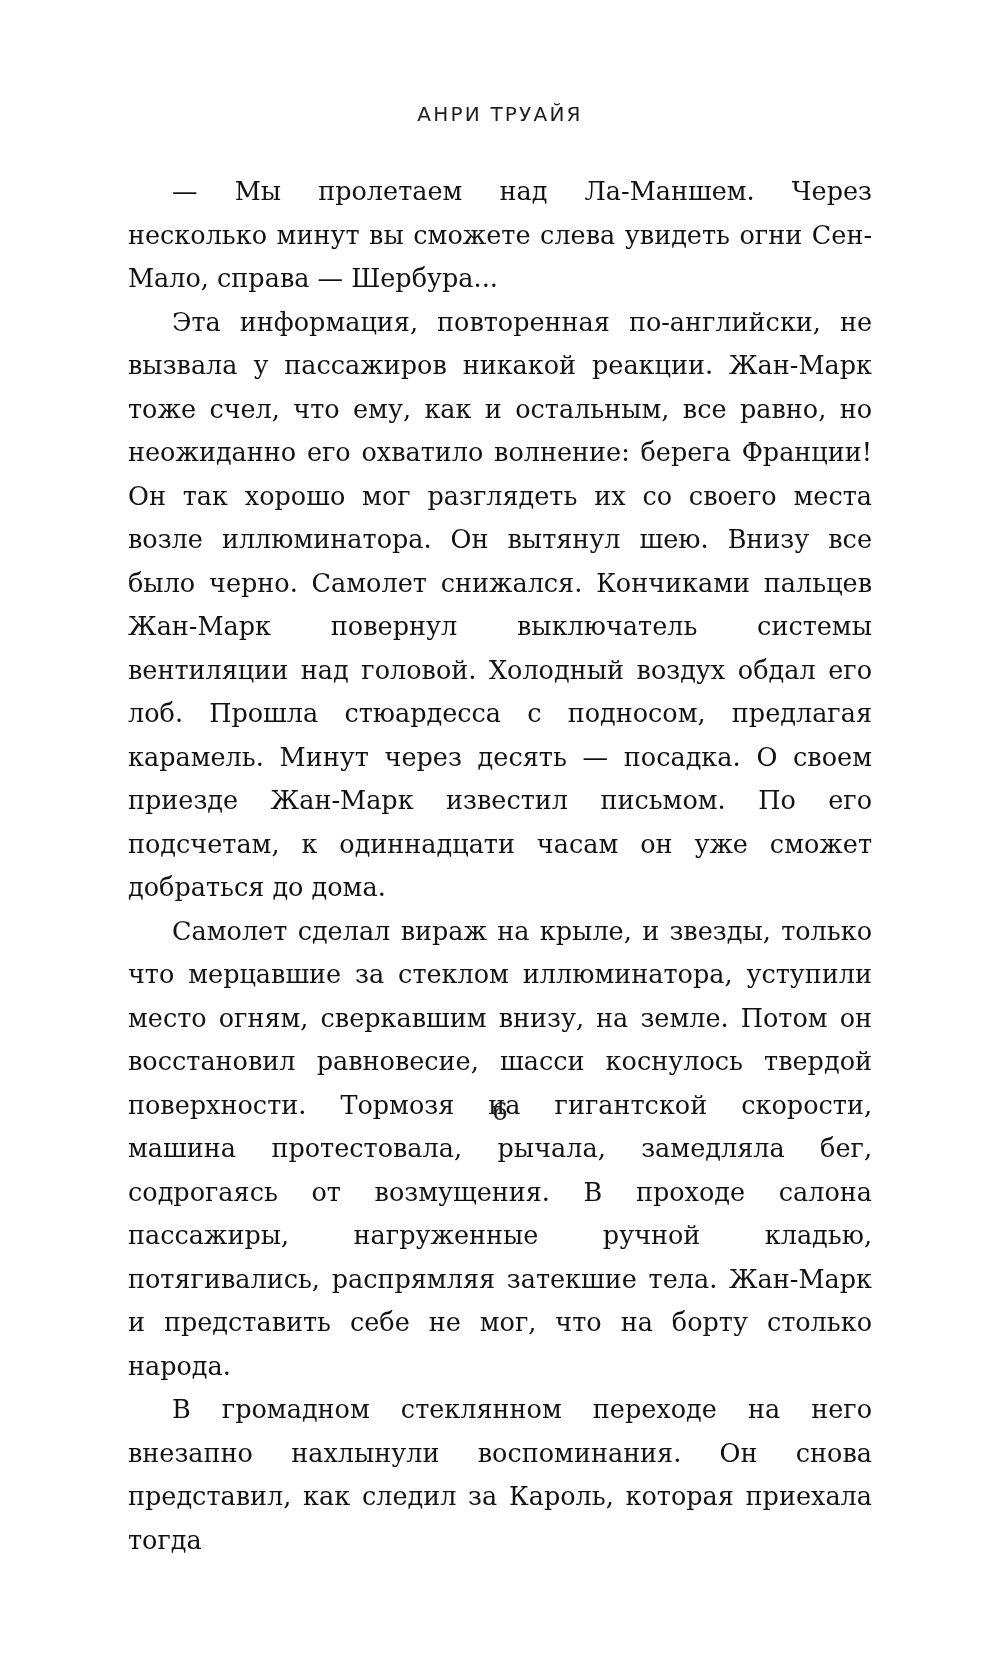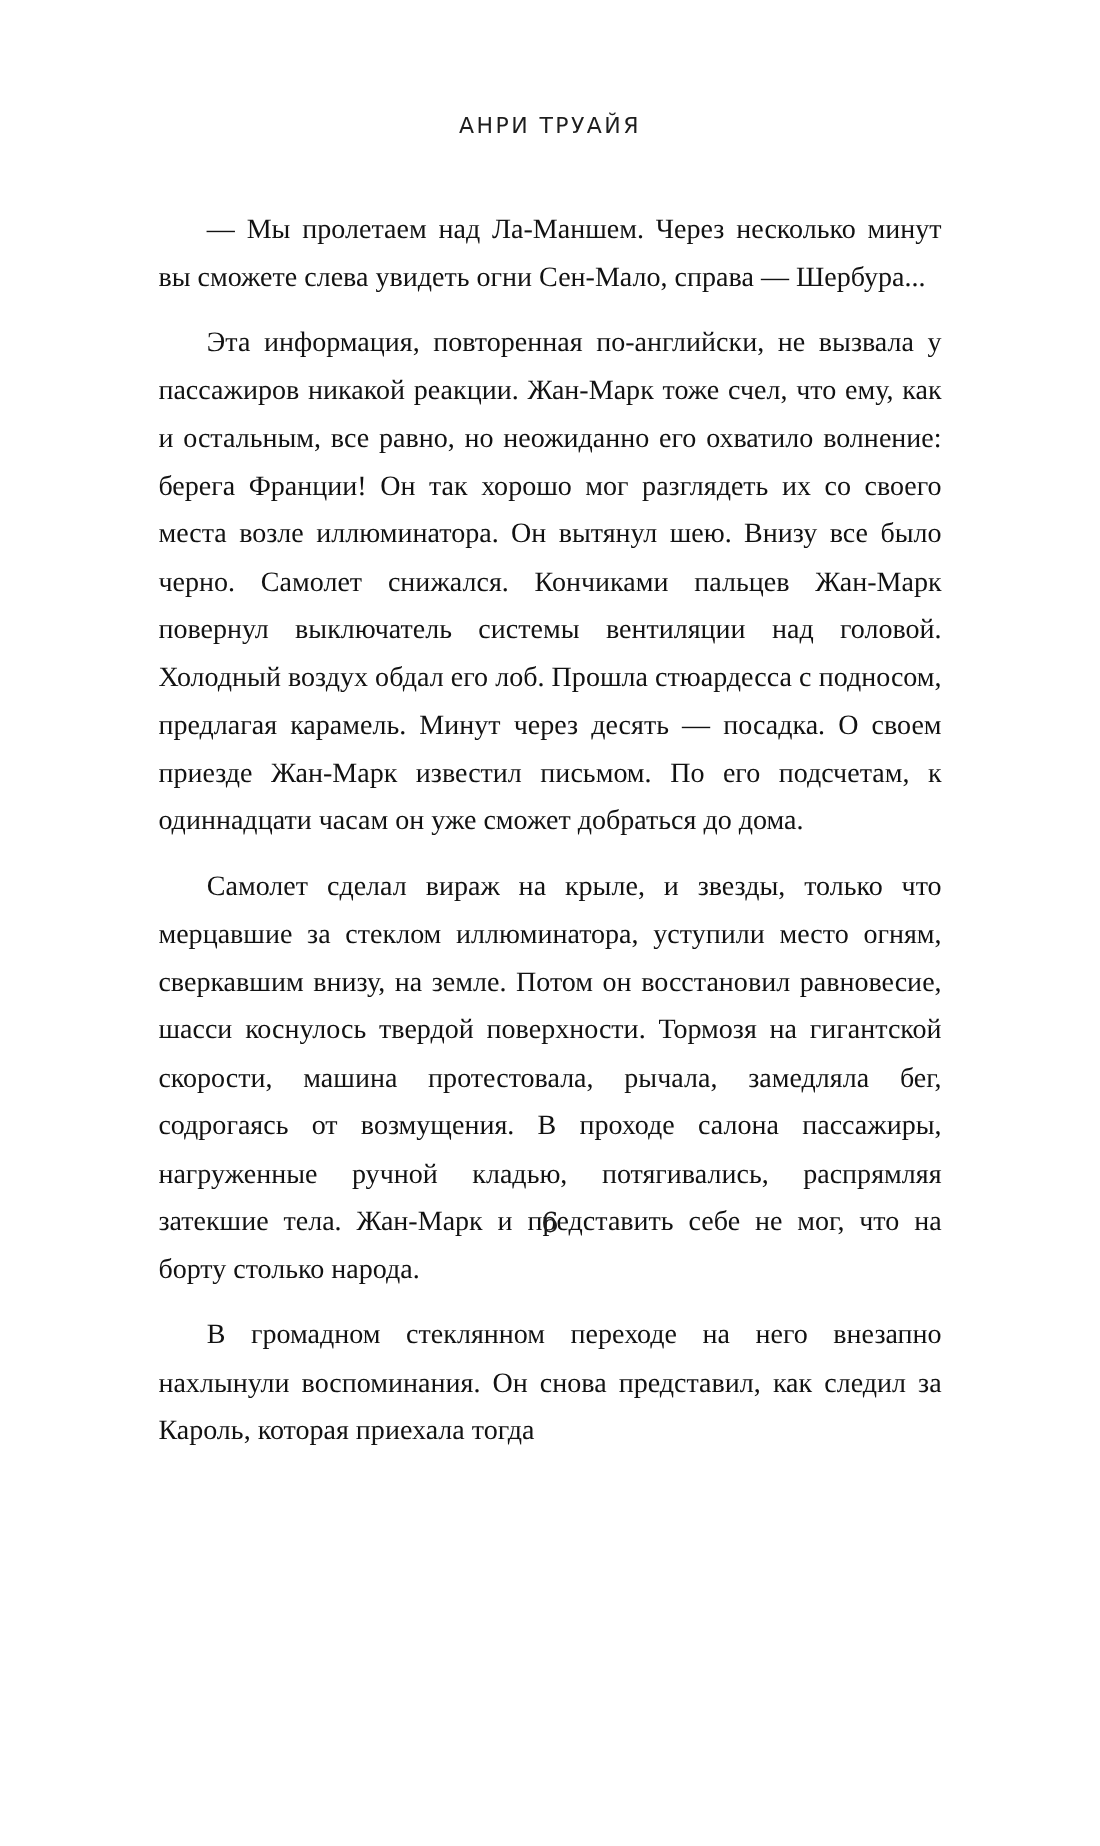--- a/index.html
+++ b/index.html
@@ -37,23 +37,22 @@
   .body-text {
     font-family: "DejaVu Serif", serif;
     font-size: 25.5px;
     line-height: 43.5px;
     text-align: justify;
     text-justify: inter-word;
     color: #121212;
     hyphens: manual;
   }
   .body-text p {
-    margin: 16px;
+    margin: 0;
     text-indent: 44px;
-    font-family: Liberation Serif, serif;
   }
   .page-number {
     position: absolute;
     left: 0;
     right: 0;
     bottom: 88px;
     text-align: center;
     font-family: "DejaVu Serif", serif;
     font-size: 25px;
     color: #1b1b1b;

